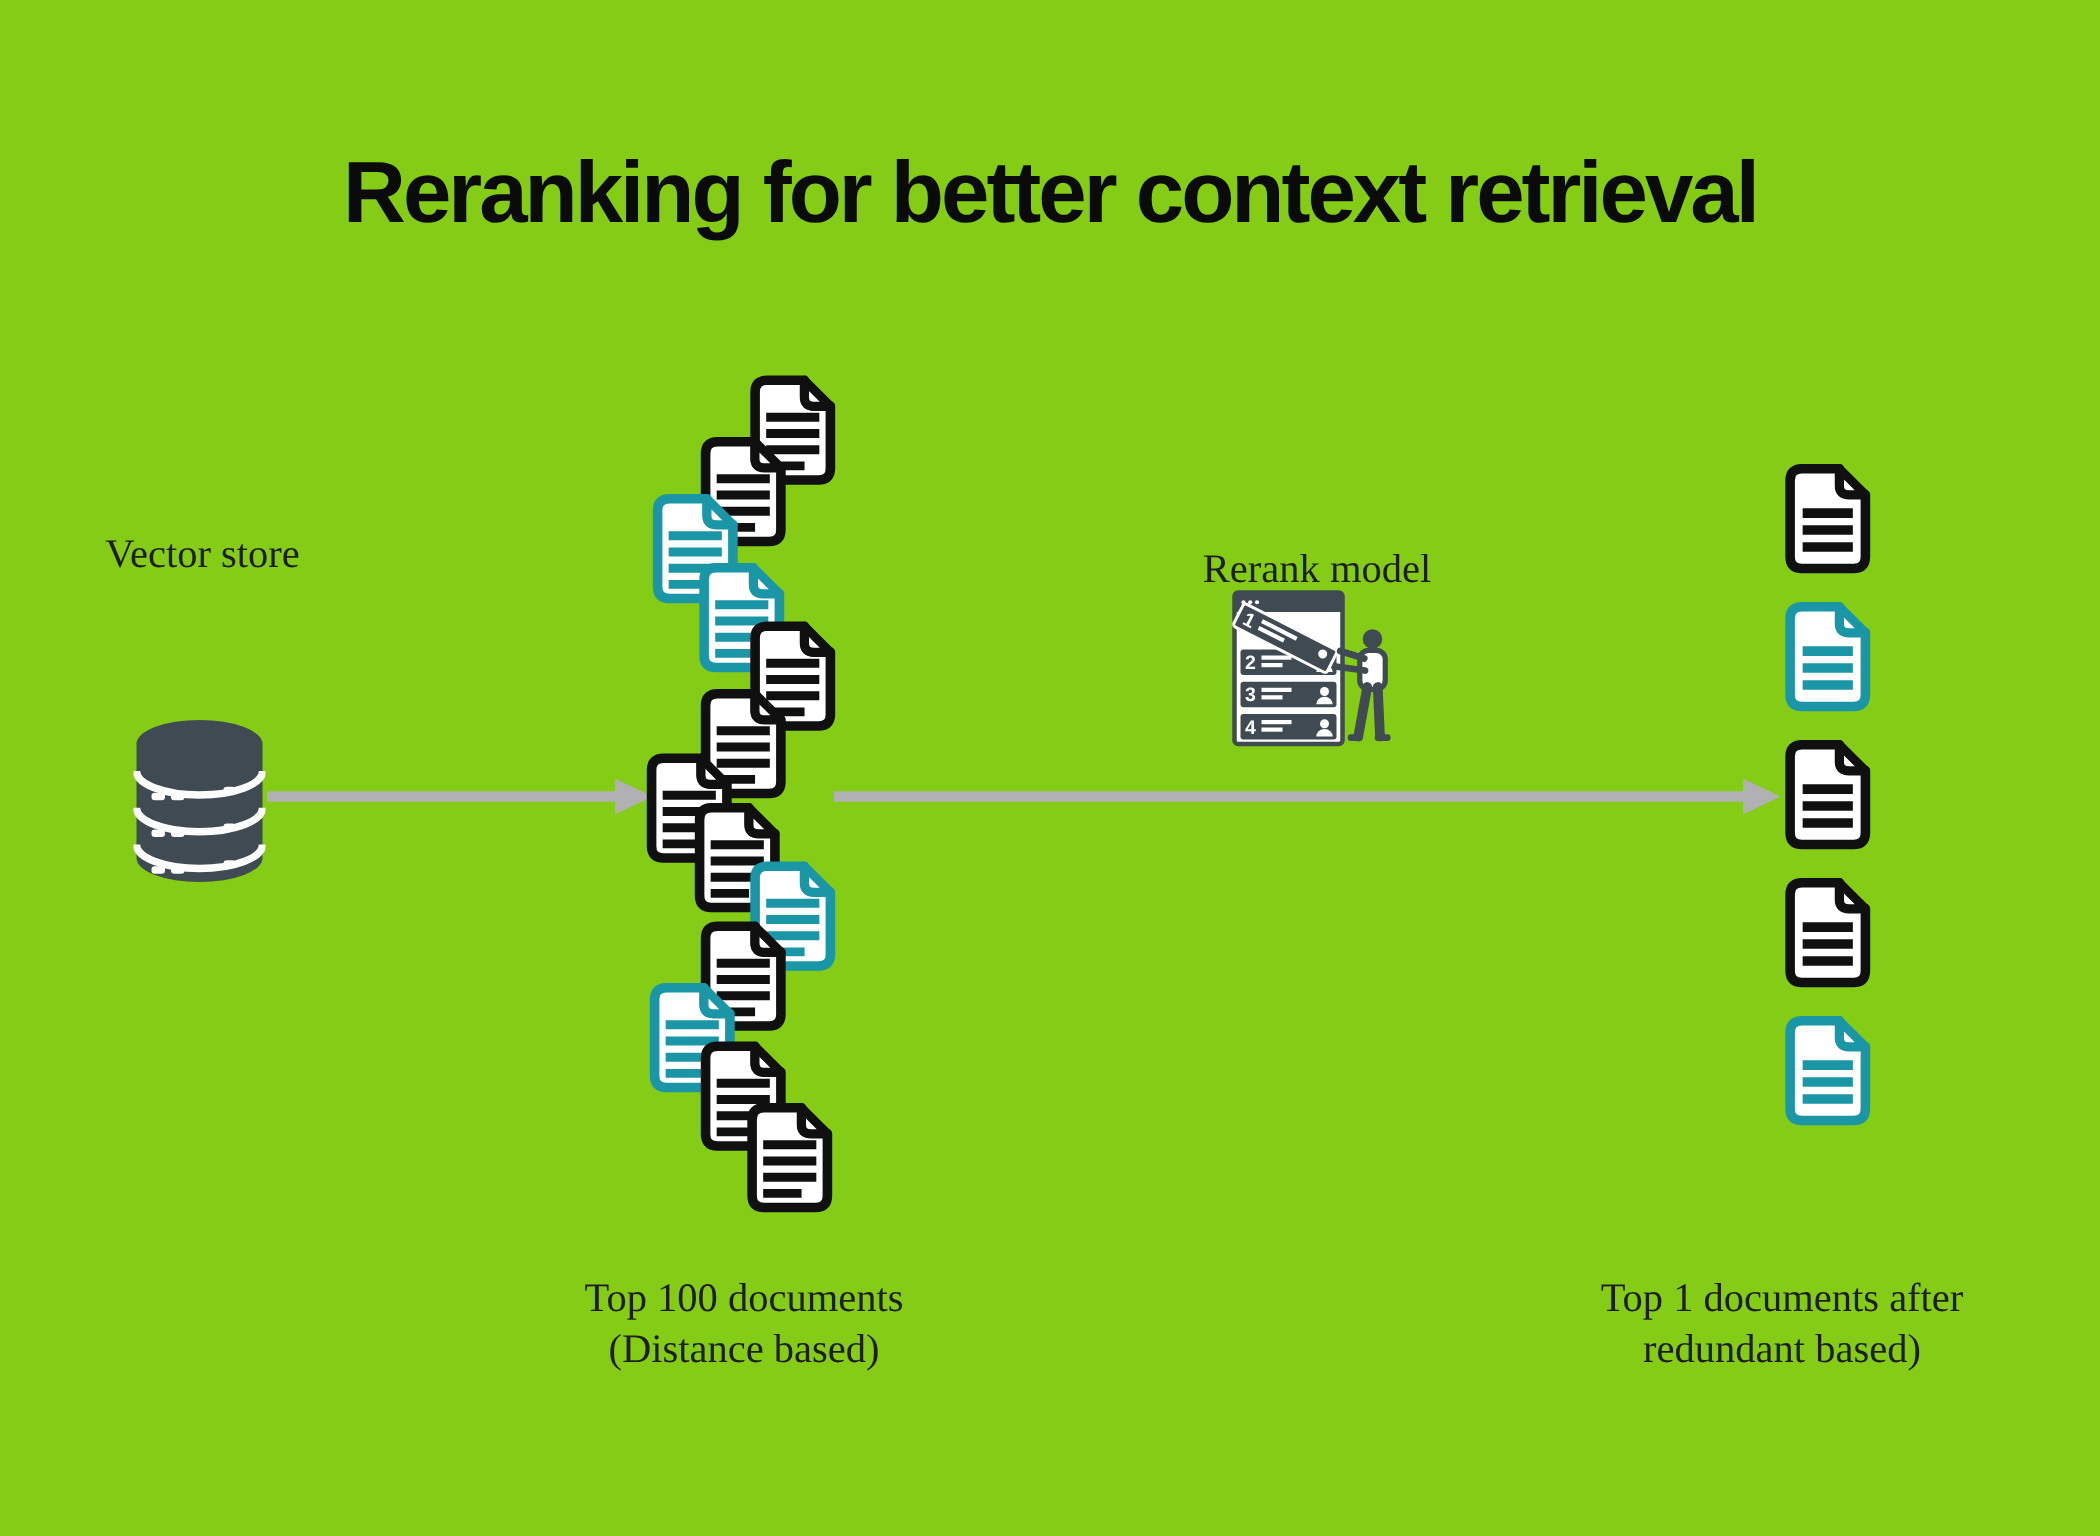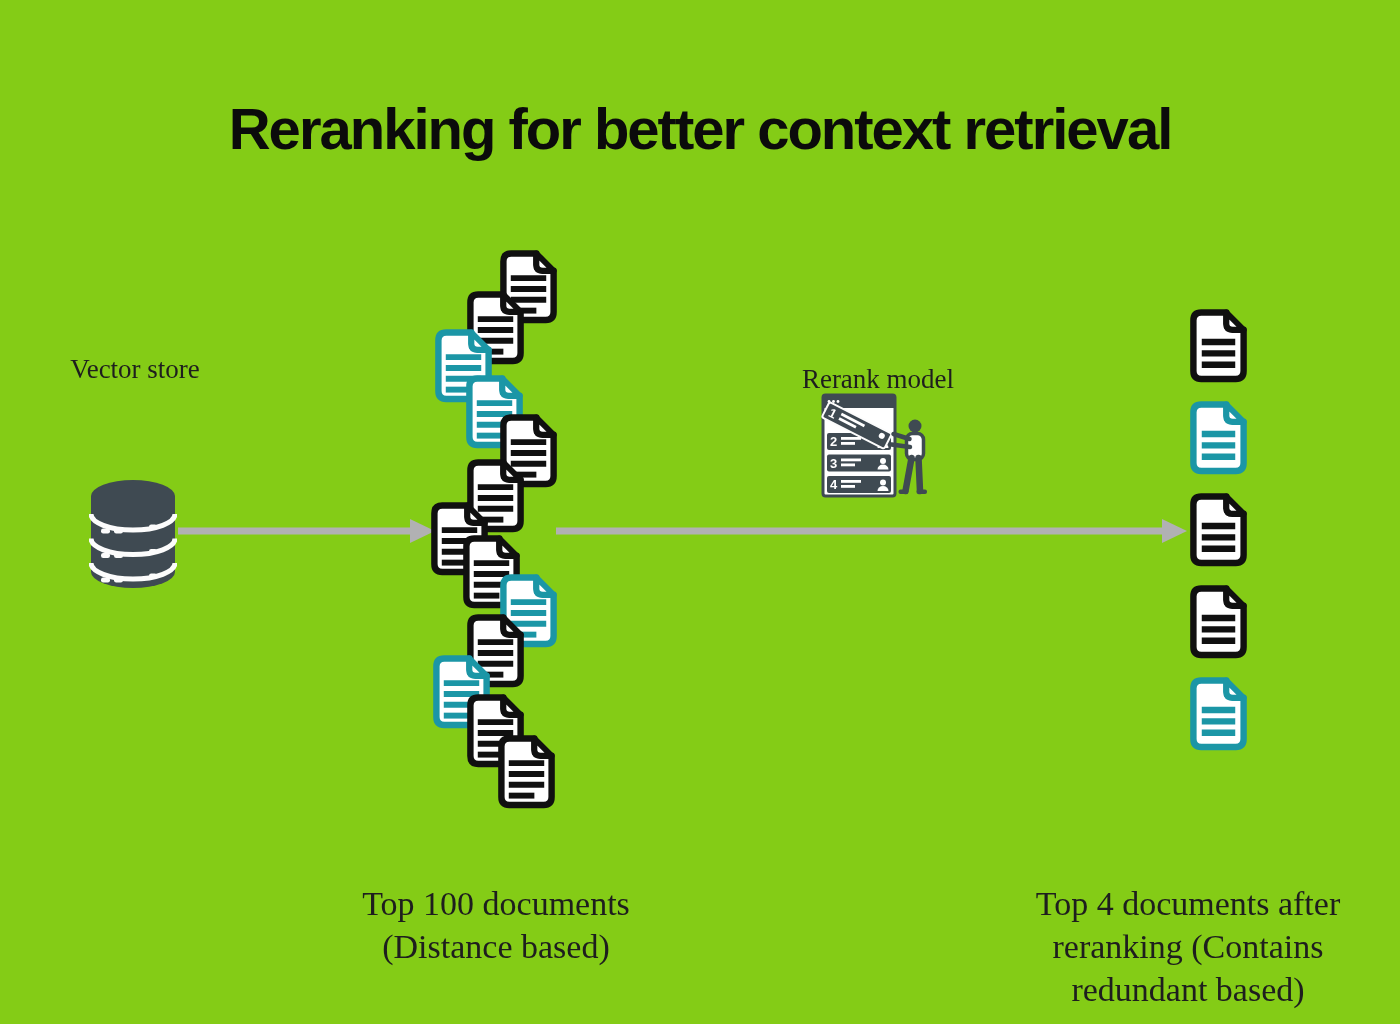--- a/index.html
+++ b/index.html
@@ -4,21 +4,21 @@
 <style>
   html,body{margin:0;padding:0;background:#fcfcfc;}
   .stage{position:relative;width:1400px;height:1024px;background:#84cc16;overflow:hidden;
          font-family:"Liberation Serif","DejaVu Serif",serif;color:#1c1c1c;}
   .title{position:absolute;top:56px;left:0;width:100%;text-align:center;
          font-family:"Liberation Sans","DejaVu Sans",sans-serif;
          font-weight:800;font-size:58px;letter-spacing:-2px;color:#0b0b0b;}
   .label{position:absolute;text-align:center;font-size:27px;line-height:1.26;color:#1e1e1e;}
   .label-vector{left:25px;top:332px;width:220px;margin-top:20px;}
   .label-rerank{left:758px;top:316px;width:240px;margin-top:46px;}
-  .caption{position:absolute;text-align:center;font-size:34px;line-height:1.26;color:#1e1e1e;margin-top:35px;}
+  .caption{position:absolute;text-align:center;font-size:27px;line-height:1.26;color:#1e1e1e;}
   .caption-left{left:318px;top:848px;width:356px;}
   .caption-right{left:1003px;top:848px;width:370px;}
   .abs{position:absolute;}
   .doc{position:absolute;width:63px;height:78px;overflow:visible;}
   .doc.black{color:#101010;}
   .doc.teal{color:#1b96a6;}
   .result-col{position:absolute;left:1187px;top:307px;display:flex;flex-direction:column;gap:14px;}
   .result-col .doc{position:static;}
   .arrow-line{stroke:#b1b1b3;stroke-width:7;}
   .arrow-head{fill:#b1b1b3;}
@@ -259,18 +259,17 @@
     <line x1="15" y1="58" x2="49" y2="58" stroke="currentColor" stroke-width="6.5"></line>
   </svg>
     </div>
 
   <div class="caption caption-left">
     <div>Top 100 documents</div>
     <div>(Distance based)</div>
   </div>
 
   <div class="caption caption-right">
-    <div>Top 4 documents after</div>
-    <div>reranking (Contains</div>
+    <div>Top 1 documents after</div>
     <div>redundant based)</div>
   </div>
 
 </div>
 
 </body></html>

